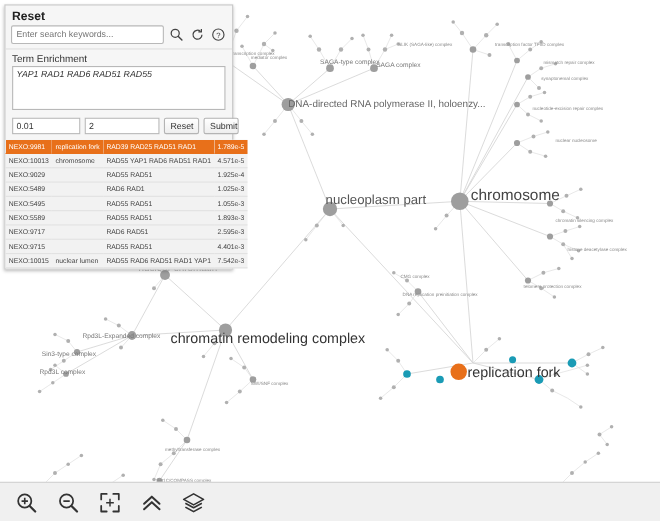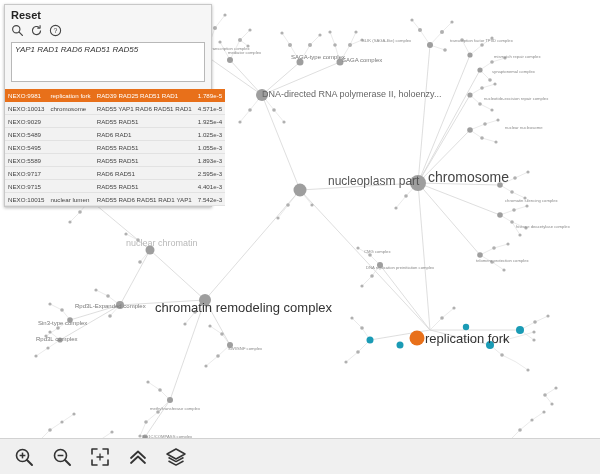--- a/index.html
+++ b/index.html
@@ -27,21 +27,21 @@
   .node-label {
     position: absolute;
     font-family: "Liberation Sans", sans-serif;
     color: #555;
     white-space: nowrap;
     pointer-events: none;
   }
   .lbl-xs { font-size: 4.2px; color: #8a8a8a; }
   .lbl-s  { font-size: 6px;   color: #777; }
   .lbl-m  { font-size: 9px;   color: #666; }
-  .lbl-l  { font-size: 12px;  color: #555; margin-left: 32px; }
+  .lbl-l  { font-size: 12px;  color: #555; }
   .lbl-xl { font-size: 14px;  color: #444; }
   .lbl-hl { font-size: 13px;  color: #333; }
 
   
   #panel {
     position: absolute;
     left: 4px; top: 4px;
     width: 208px;
     background: #f6f6f6;
     border: 1px solid #c8c8c8;
@@ -483,20 +483,21 @@
     <div class="node-label lbl-xs" style="left:86px; top:187px;">NuA4/Tip60 histone acetyltransferase complex</div>
     <div class="node-label lbl-xs" style="left:195px; top:46px;">general transcription complex</div>
     <div class="node-label lbl-xs" style="left:228px; top:50px;">mediator complex</div>
   </div>
 
   <div id="panel">
 
     <div id="panel-title">Reset</div>
 
     <div class="search-row">
+      <input class="search-input" type="text" placeholder="Enter search keywords..." style="">
       <button class="icon-btn" title="search">
         <svg width="13" height="13" viewBox="0 0 16 16">
           <circle cx="6.5" cy="6.5" r="4.5" fill="none" stroke="#444" stroke-width="1.4"></circle>
           <line x1="10" y1="10" x2="14" y2="14" stroke="#444" stroke-width="1.6" stroke-linecap="round"></line>
         </svg>
       </button>
       <button class="icon-btn" title="refresh">
         <svg width="13" height="13" viewBox="0 0 16 16">
           <path d="M13 8a5 5 0 1 1-1.6-3.6" fill="none" stroke="#444" stroke-width="1.4"></path>
           <path d="M12.4 1.6 L12.4 5 L9 5" fill="none" stroke="#444" stroke-width="1.4" stroke-linejoin="round"></path>
@@ -504,25 +505,32 @@
       </button>
       <button class="icon-btn" title="help">
         <svg width="13" height="13" viewBox="0 0 16 16">
           <circle cx="8" cy="8" r="6.3" fill="none" stroke="#444" stroke-width="1.3"></circle>
           <text x="8" y="11.4" font-size="8.6" text-anchor="middle" fill="#444" font-family="Liberation Sans, sans-serif">?</text>
         </svg>
       </button>
     </div>
 
 
+    <div class="section-title">Term Enrichment</div>
 
     <div class="ta-wrap">
       <textarea class="term-box" style="">YAP1 RAD1 RAD6 RAD51 RAD55</textarea>
     </div>
 
+    <div class="ctrl-row">
+      <input class="num-input" type="text" value="0.01" style="">
+      <input class="num-input wide" type="text" value="2" style="">
+      <button class="btn">Reset</button>
+      <button class="btn">Submit</button>
+    </div>
 
     <table class="tbl">
       <tbody>
         <tr class="sel">
           <td class="c-id">NEXO:9981</td>
           <td class="c-name">replication fork</td>
           <td class="c-genes">RAD39 RAD25 RAD51 RAD1</td>
           <td class="c-p">1.789e-5</td>
         </tr>
         <tr>

